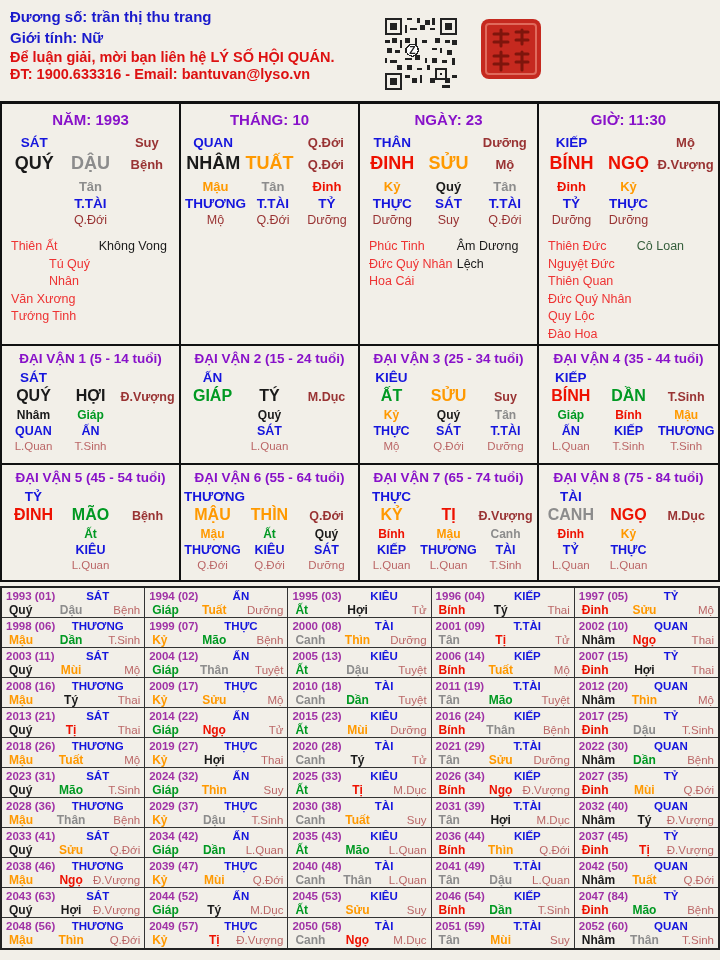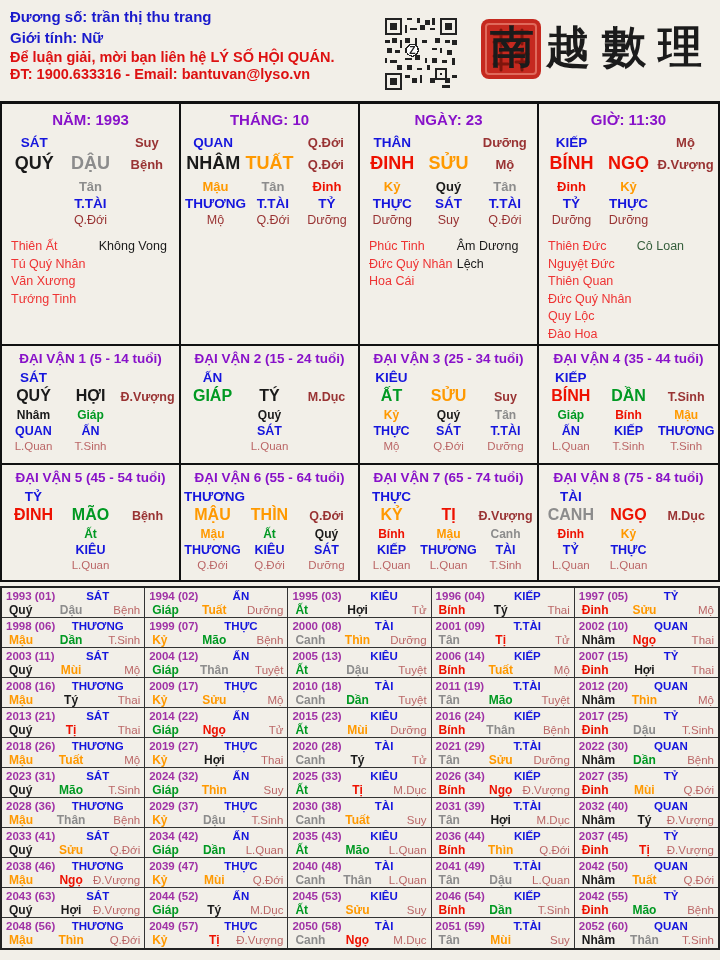--- a/index.html
+++ b/index.html
@@ -151,21 +151,20 @@
           <rect x="1" y="1" width="60" height="60" rx="8" fill="#C5291F"></rect>
           <rect x="6" y="6" width="50" height="50" rx="3" fill="none" stroke="#E06A5C" stroke-width="2"></rect>
           <g stroke="#7E150C" stroke-width="3" fill="none" stroke-linecap="round">
             <path d="M14 16 h14 M21 12 v16 M14 24 h14"></path>
             <path d="M36 14 h12 M42 12 v14 M36 22 h12"></path>
             <path d="M14 38 h14 M14 46 h14 M21 34 v18"></path>
             <path d="M36 36 h12 M36 44 h12 M42 34 v18"></path>
           </g>
         </svg>
       </span>
-      <span class="brand-text">南越數理</span>
     </div>
   </div>
 
   <div class="pillars" id="pillars">
       <div class="pillar">
         <div class="p-title" style="color: rgb(136, 18, 201);">NĂM: 1993</div>
         <div class="p-toprow">
           <span class="t-god" style="color: rgb(21, 21, 221);">SÁT</span>
           <span></span>
           <span class="t-stage" style="color: rgb(153, 51, 51);">Suy</span>
@@ -180,21 +179,21 @@
           <div class="h-slot">
             <div class="h-stem" style="color: rgb(140, 140, 140);">Tân</div>
             <div class="h-god" style="color: rgb(21, 21, 221);">T.TÀI</div>
             <div class="h-stage" style="color: rgb(153, 51, 51);">Q.Đới</div>
           </div>
           <div class="h-slot"></div>
         </div>
         <div class="p-stars">
           <div class="p-stars-left">
             <div class="star" style="color: rgb(238, 51, 51);">Thiên Ất</div>
-            <div class="star" style="color: rgb(238, 51, 51);">Tú Quý Nhân</div>
+            <div class="star" style="color: rgb(238, 51, 51); margin-left: 38px;">Tú Quý Nhân</div>
             <div class="star" style="color: rgb(238, 51, 51);">Văn Xương</div>
             <div class="star" style="color: rgb(238, 51, 51);">Tướng Tinh</div>
           </div>
           <div class="p-stars-right">
             <div class="star" style="color: rgb(26, 26, 26);">Không Vong</div>
           </div>
         </div>
       </div>
       <div class="pillar">
         <div class="p-title" style="color: rgb(136, 18, 201);">THÁNG: 10</div>
@@ -1100,21 +1099,21 @@
           <span class="yg" style="color: rgb(21, 21, 221);">KIẾP</span>
         </div>
         <div class="yl2">
           <span class="ys" style="color: rgb(238, 17, 0);">Bính</span>
           <span class="yb" style="color: rgb(0, 153, 34);">Dần</span>
           <span class="yst" style="color: rgb(187, 102, 102);">T.Sinh</span>
         </div>
       </div>
       <div class="ycell">
         <div class="yl1">
-          <span class="yy" style="color: rgb(160, 51, 166);">2042 (55)</span>
+          <span class="yy" style="color: rgb(160, 51, 166);">2047 (84)</span>
           <span class="yg" style="color: rgb(21, 21, 221);">TỶ</span>
         </div>
         <div class="yl2">
           <span class="ys" style="color: rgb(238, 17, 0);">Đinh</span>
           <span class="yb" style="color: rgb(0, 153, 34);">Mão</span>
           <span class="yst" style="color: rgb(187, 102, 102);">Bệnh</span>
         </div>
       </div>
       <div class="ycell">
         <div class="yl1">

